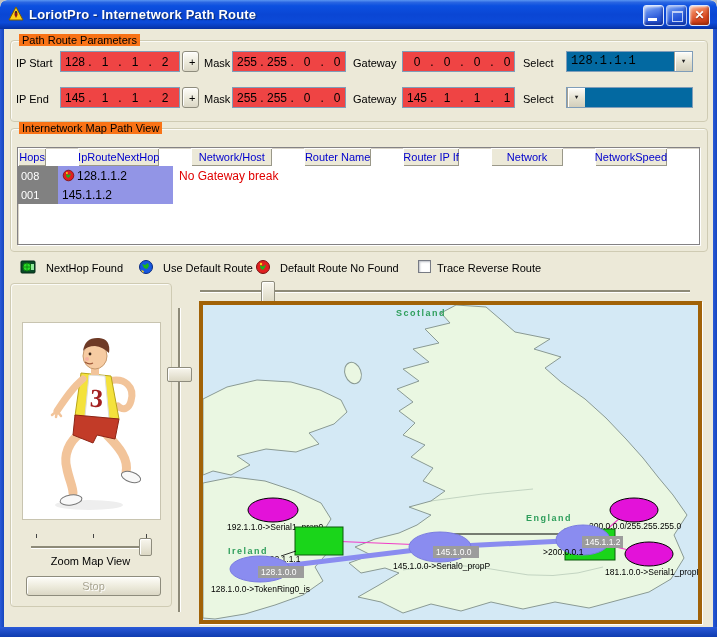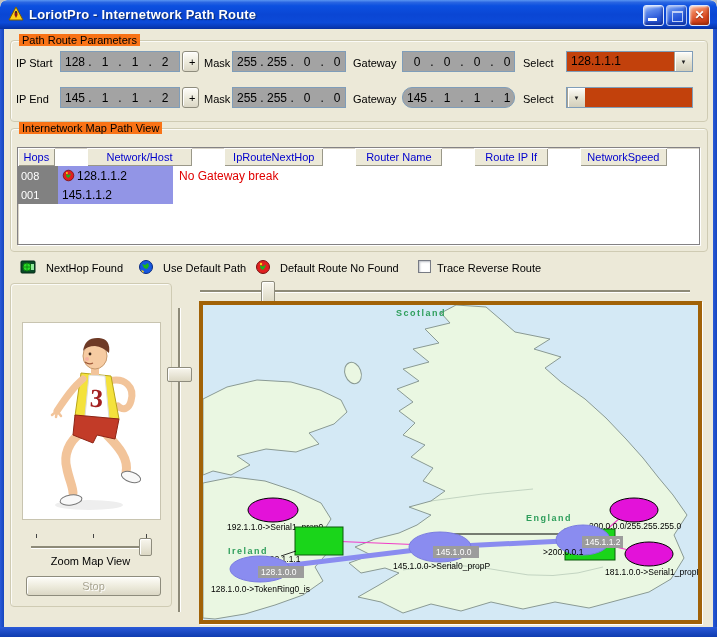--- a/index.html
+++ b/index.html
@@ -17,25 +17,25 @@
   .cap-max{opacity:.8;}
   .cap-close{background:linear-gradient(160deg,#f8c0a8 0%,#ec7a50 30%,#d84820 65%,#b83810 100%);box-shadow:inset -1px -2px 3px rgba(130,30,0,.6),inset 1px 1px 2px rgba(255,255,255,.7);}
   .glyph-min{position:absolute;left:4px;bottom:4px;width:9px;height:3px;background:#fff;}
   .glyph-max{position:absolute;left:5px;top:5px;width:9px;height:8px;border:1px solid #fff;border-top-width:2px;opacity:.9;}
   .glyph-close{display:block;text-align:center;color:#fff;font-weight:bold;font-size:12px;line-height:19px;text-shadow:0 1px 1px rgba(100,20,0,.7);}
   
   .abs{position:absolute;}
   .lbl{position:absolute;font-size:11px;white-space:nowrap;}
   .groupbox{position:absolute;border:1px solid #cfcbb3;border-radius:4px;box-shadow:inset 1px 1px 0 rgba(255,255,255,.8);}
   .group-title{position:absolute;top:-7px;left:8px;background:#f97316;padding:0 3px;font-size:11px;white-space:nowrap;}
-  .field{position:absolute;border:1px solid #7f9db9;background:#a3a3a3;font-size:12px;font-family:"Liberation Sans",sans-serif;padding:1px 4px;box-sizing:border-box;white-space:pre;}
+  .field{position:absolute;border:1px solid #7f9db9;background:#ef4444;font-size:12px;font-family:"Liberation Sans",sans-serif;padding:1px 4px;box-sizing:border-box;white-space:pre;}
   input.field{outline:none;}
   .btn3d{position:absolute;background:linear-gradient(180deg,#fefdf9,#eceadb 55%,#dbd7c5);border:1px solid #8e8c7d;border-radius:3px;font-size:11px;font-family:"Liberation Sans",sans-serif;box-sizing:border-box;text-align:center;box-shadow:inset 1px 1px 0 #fff;}
   .btn3d:disabled,.btn-disabled{color:#a8a491;text-shadow:1px 1px 0 #fff;}
-  .combo{position:absolute;border:1px solid #7f9db9;background:#c2410c;box-sizing:border-box;display:flex;align-items:stretch;}
+  .combo{position:absolute;border:1px solid #7f9db9;background:#0369a1;box-sizing:border-box;display:flex;align-items:stretch;font-family:Liberation Mono, monospace;}
   .combo .val{flex:1;font-size:12px;padding:2px 4px;white-space:nowrap;overflow:hidden;}
   .combo .drop{width:17px;background:linear-gradient(180deg,#fefdf9,#e4e1d0 55%,#d2cebb);border-left:1px solid #a5a092;display:flex;align-items:center;justify-content:center;font-size:6px;color:#222;box-shadow:inset 1px 1px 0 #fff;}
   
   .table{position:absolute;background:#fff;border:1px solid #848284;box-shadow:1px 1px 0 #fff, inset 1px 1px 0 #d8d4c8;}
   .thead{display:flex;height:18px;gap:32px;}
   .th{background:#ece9d8;box-shadow:inset 1px 1px 0 #fff, inset -1px -1px 0 #9a9889;color:#0000cc;font-size:11px;display:flex;align-items:center;justify-content:center;box-sizing:border-box;white-space:nowrap;}
   .trow{display:flex;height:19px;font-size:12px;align-items:stretch;}
   .cell{display:flex;align-items:center;box-sizing:border-box;}
   .cell-hops{width:40px;background:#818181;color:#fff;padding-left:3px;font-size:11px;}
   .cell-host{width:115px;background:#9295e6;padding-left:4px;gap:2px;}
@@ -94,38 +94,39 @@
         <span>▼</span>
       </div>
   </div>
 
   <div class="lbl" style="left:16px;top:93px;">IP End</div>
   <input class="field" style="left: 60px; top: 87px; width: 120px; height: 21px;" value="145 .   1   .   1   .   2">
   <button class="btn3d" style="left:182px;top:87px;width:17px;height:21px;">+</button>
   <div class="lbl" style="left:204px;top:93px;">Mask</div>
   <input class="field" style="left: 232px; top: 87px; width: 114px; height: 21px;" value="255 . 255 .   0   .   0">
   <div class="lbl" style="left:353px;top:93px;">Gateway</div>
-  <input class="field" style="left: 402px; top: 87px; width: 113px; height: 21px; border-radius: 10px;" value="145 .   1   .   1   .   1">
+  <input class="field" style="left: 402px; top: 87px; width: 113px; height: 21px;" value="145 .   1   .   1   .   1">
   <div class="lbl" style="left:523px;top:93px;">Select</div>
   <div class="combo" style="left:566px;top:87px;width:127px;height:21px;">
     <div class="drop">
         <span>▼</span>
       </div>
   </div>
 
   <div class="groupbox" style="left:10px;top:128px;width:696px;height:122px;">
     <span class="group-title">Internetwork Map Path View</span>
   </div>
   <div class="table" style="left:17px;top:147px;width:681px;height:96px;">
     <div class="thead">
       <div class="th" style="width:40px">Hops</div>
+      <div class="th" style="width:108px">IpRouteNextHop</div>
       <div class="th" style="width:115px">Network/Host</div>
-      <div class="th" style="width:108px">IpRouteNextHop</div>
       <div class="th" style="width:95px">Router Name</div>
-      <div class="th" style="width:80px">Route IP If</div>
+      <div class="th" style="width:80px">Router IP If</div>
+      <div class="th" style="width:102px">Network</div>
       <div class="th" style="width:95px">NetworkSpeed</div>
       <div class="th" style="flex:1"></div>
     </div>
     <div class="trow">
       <div class="cell cell-hops">008</div>
       <div class="cell cell-host">
         <svg width="13" height="13" viewBox="0 0 16 16">
           <circle cx="8" cy="8" r="6.5" fill="#e02020" stroke="#7a1010" stroke-width="1"></circle>
           <path d="M5,6 l3,1.5 l3,-2 l-1,3 l-2,2.5 l-2.5,-1.5 Z" fill="#1db51d"></path>
           <circle cx="6" cy="5" r="1.2" fill="#ffd216"></circle>
@@ -149,21 +150,21 @@
     <path d="M3.5,8 h7 M7,4.5 v7" stroke="#0f7a0f" stroke-width=".8" fill="none"></path>
     <rect x="11" y="5" width="3" height="6" fill="#8fe89a"></rect>
   </svg>
   <div class="lbl" style="left:46px;top:262px;">NextHop Found</div>
 
   <svg class="abs" style="left:138px;top:259px" width="16" height="16" viewBox="0 0 16 16">
     <circle cx="8" cy="8" r="6.5" fill="#1658e0" stroke="#0a2a80"></circle>
     <path d="M4,5 l3,1 l3,-2 l1,3 l-2,3 l-3,-1 Z" fill="#1db51d"></path>
     <path d="M3,11 l3,1 l-1,2 Z" fill="#ffd216"></path>
   </svg>
-  <div class="lbl" style="left:163px;top:262px;">Use Default Path</div>
+  <div class="lbl" style="left:163px;top:262px;">Use Default Route</div>
 
   <svg class="abs" style="left:255px;top:259px" width="16" height="16" viewBox="0 0 16 16">
     <circle cx="8" cy="8" r="6.5" fill="#e02020" stroke="#7a1010"></circle>
     <path d="M5,6 l3,1.5 l3,-2 l-1,3 l-2,2.5 l-2.5,-1.5 Z" fill="#1db51d"></path>
     <circle cx="6" cy="5" r="1.2" fill="#ffd216"></circle>
   </svg>
   <div class="lbl" style="left:280px;top:262px;">Default Route No Found</div>
 
   <span class="checkbox" style="left:418px;top:260px;"></span>
   <div class="lbl" style="left:437px;top:262px;">Trace Reverse Route</div>

